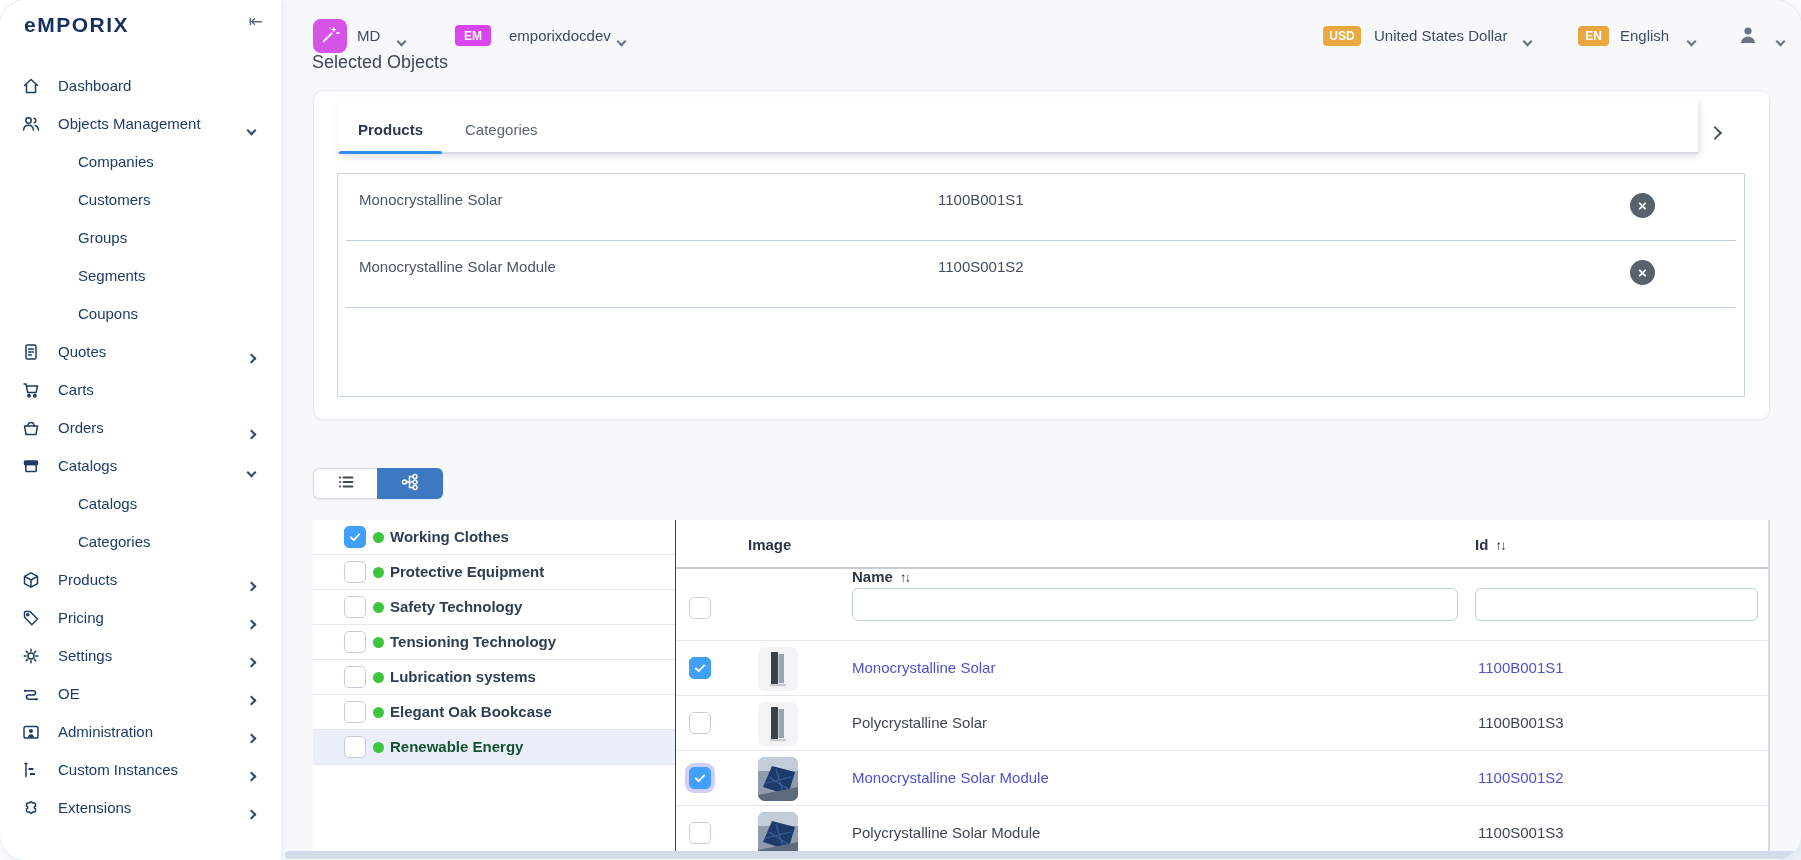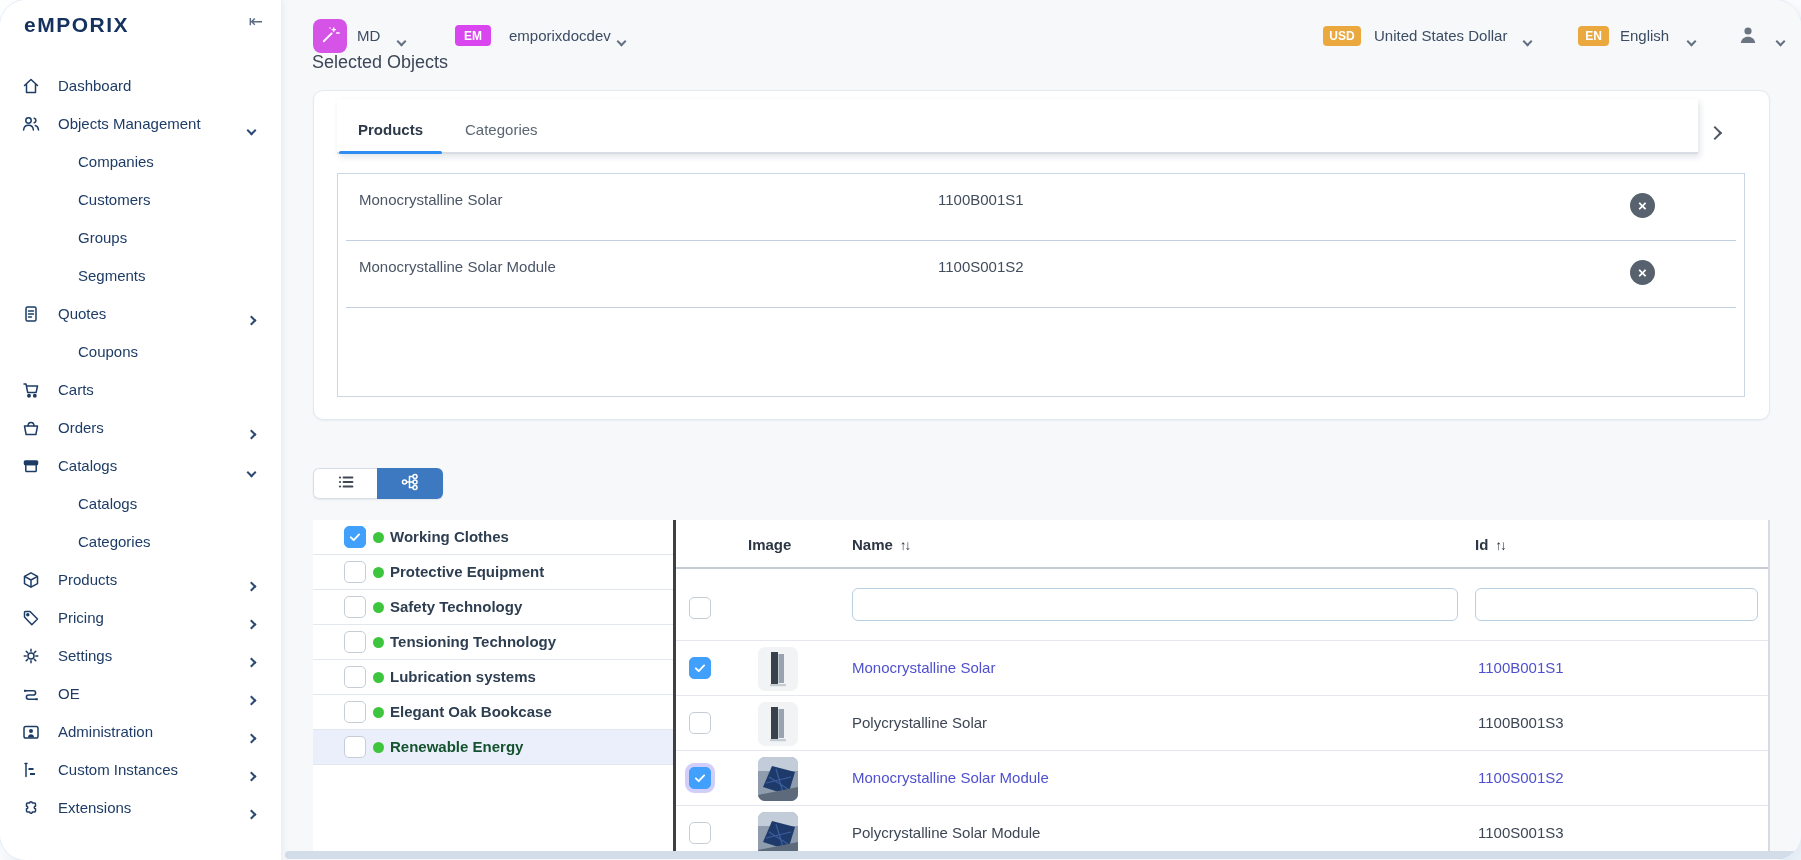--- a/index.html
+++ b/index.html
@@ -70,21 +70,21 @@
                 font-size:15px; font-weight:700; cursor:pointer; line-height:1; }
 
   
   .view-toggle { position:absolute; left:32px; top:468px; display:flex; box-shadow:0 1px 2px rgba(20,40,70,.08); border-radius:6px; }
   .vt-btn { width:64px; height:31px; display:flex; align-items:center; justify-content:center; cursor:pointer; }
   .vt-list { background:#fff; border:1px solid #d7dde5; border-right:none; border-radius:6px 0 0 6px; }
   .vt-tree { background:#3c79c0; border-radius:0 6px 6px 0; width:66px; }
 
   
   .tree { position:absolute; left:32px; top:520px; width:363px; height:332px; background:#fff;
-          border-right:3px solid #404040; }
+          border-right:1px solid #404040; }
   .tree-row { position:relative; height:35px; border-bottom:1px solid #e3e8ee; font-size:15px;
               font-weight:600; color:#2e3e51; cursor:pointer; }
   .tree-row.selected { background:#ebeefb; color:#14532d; }
   .tree-caret { position:absolute; left:12px; top:14px; }
   .tree-caret .cr { border-color:#3c4654; }
   .cb { position:absolute; width:22px; height:22px; border-radius:5px; background:#fff;
         border:1.5px solid #c6cdd6; display:flex; align-items:center; justify-content:center; cursor:pointer; }
   .cb svg { display:none; }
   .cb.checked { background:#40a0fc; border-color:#40a0fc; }
   .cb.checked svg { display:block; }
@@ -92,21 +92,21 @@
   .tree-row .cb { left:31px; top:6px; }
   .dot { position:absolute; left:60px; top:12px; width:11px; height:11px; border-radius:50%; background:#3ec53e; }
   .tree-lbl { position:absolute; left:77px; top:8px; }
 
   
   .ptable { position:absolute; left:395px; top:520px; width:1094px; height:332px; background:#fff;
             border-right:2px solid #d6dbe2; overflow:hidden; }
   .thead { position:relative; height:49px; border-bottom:2px solid #c6ccd5; font-size:15px; color:#2c3644; }
   .th { position:absolute; top:16px; font-weight:700; cursor:pointer; }
   .th-image { left:72px; width:70px; text-align:left; cursor:default; }
-  .th-name { left:176px; } .th-id { left:799px; }
+  .th-name { left:176px;margin-top:32px; } .th-id { left:799px; }
   .sort { margin-left:7px; font-size:13.5px; color:#2c3644; letter-spacing:-2px; font-weight:400; }
   .tfilter { position:relative; height:71px; }
   .tfilter .cb { left:13px; top:28px; border-radius:5px; }
   .f-input { position:absolute; top:19px; height:33px; border:1px solid #b9cfe2; border-radius:6px;
              background:#fff; padding:0 10px; font-size:14px; color:#3d4654; outline:none; }
   .f-name { left:176px; width:606px; } .f-id { left:799px; width:283px; }
   .trow { position:relative; height:55px; border-top:1px solid #e4e8ee; font-size:15px; }
   .trow .cb { left:13px; top:16px; }
   .thumb { position:absolute; left:82px; top:6px; width:40px; height:44px; border-radius:7px; overflow:hidden; }
   .t-name { position:absolute; left:176px; top:18px; color:#3d4654; cursor:pointer; }
@@ -147,32 +147,32 @@
           </div>
       <div class="nav-item sub">
             <span class="lbl">Customers</span>
           </div>
       <div class="nav-item sub">
             <span class="lbl">Groups</span>
           </div>
       <div class="nav-item sub">
             <span class="lbl">Segments</span>
           </div>
+      <div class="nav-item sub">
+            <span class="lbl">Coupons</span>
+          </div>
+
       <div class="nav-item">
         <span class="ic"><svg viewBox="0 0 20 20" fill="none" stroke="currentColor" stroke-width="1.5" stroke-linecap="round">
                 <rect x="5" y="3" width="10" height="14" rx="1.5"></rect>
                 <path d="M7.5 7h5M7.5 10h5M7.5 13h3"></path>
               </svg></span>
         <span class="lbl">Quotes</span>
         <span class="caret"><span class="cr right"></span></span>
       </div>
-
-      <div class="nav-item sub">
-            <span class="lbl">Coupons</span>
-          </div>
       <div class="nav-item">
         <span class="ic"><svg viewBox="0 0 20 20" fill="none" stroke="currentColor" stroke-width="1.5" stroke-linecap="round" stroke-linejoin="round">
                 <path d="M3 4h2l1.7 8.5h8.4l1.4-6.5H6"></path>
                 <circle cx="8" cy="15.8" r="1.2" fill="currentColor"></circle>
                 <circle cx="13.8" cy="15.8" r="1.2" fill="currentColor"></circle>
               </svg></span>
         <span class="lbl">Carts</span>
       </div>
       <div class="nav-item">
         <span class="ic"><svg viewBox="0 0 20 20" fill="none" stroke="currentColor" stroke-width="1.5" stroke-linejoin="round">

